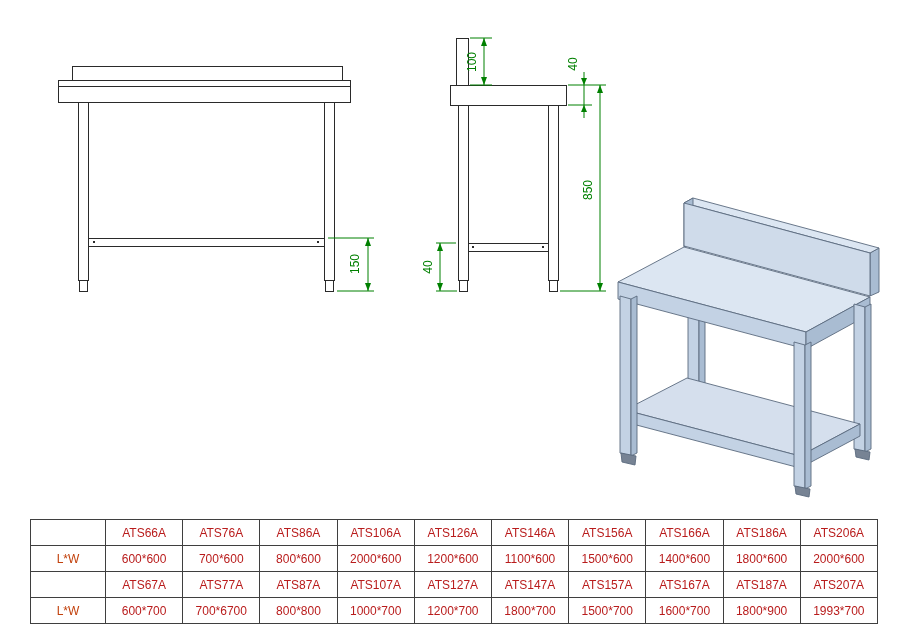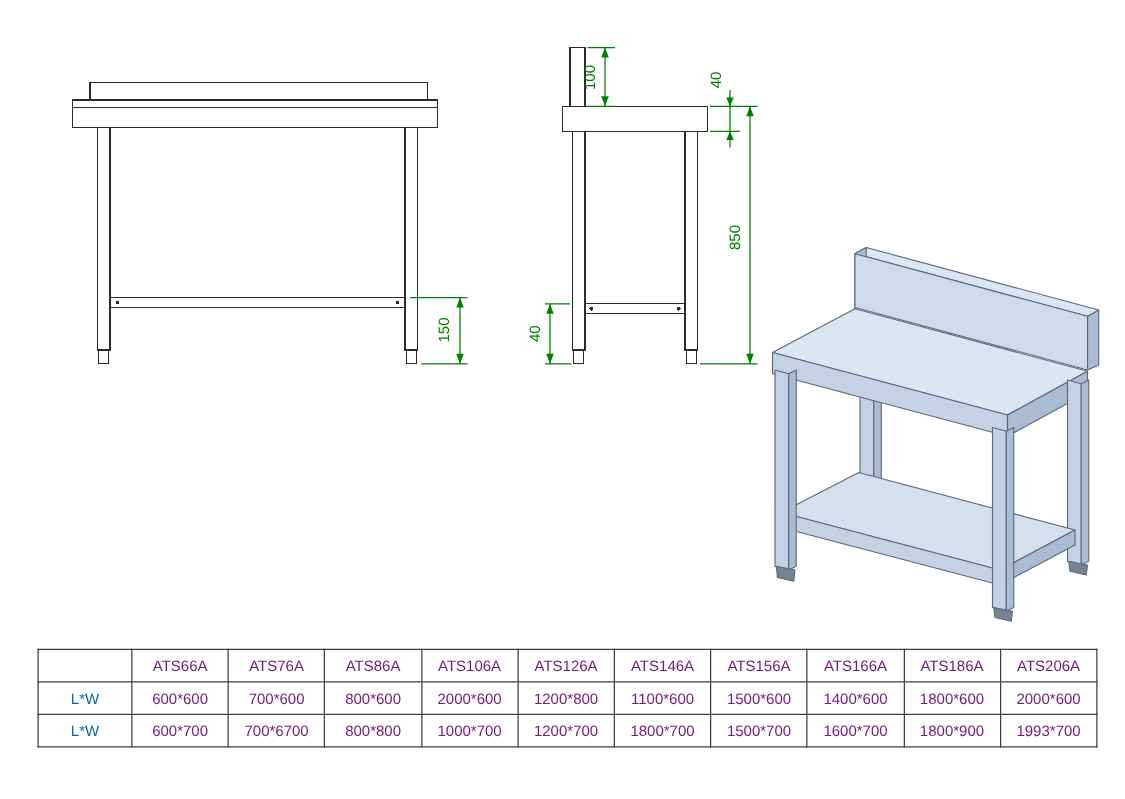--- a/index.html
+++ b/index.html
@@ -24,22 +24,22 @@
   .iso-foot{fill:#778394;}
   
   .spec{
     position:absolute;left:30px;top:519px;width:848px;
     border-collapse:collapse;table-layout:fixed;
   }
   .spec td{
     border:1px solid #3f3f3f;height:25px;text-align:center;vertical-align:middle;
     font-size:12px;padding:0 1px;overflow:hidden;white-space:nowrap;
   }
-  .val{color:#701a75;}
-  .lbl{color:#0369a1;}
+  .val{color:#b91c1c;}
+  .lbl{color:#c2410c;}
 </style>
 </head>
 <body>
 
 <div class="canvas">
 
   <svg class="drawings" width="900" height="515" viewBox="0 0 900 515">
 
     <g shape-rendering="crispEdges">
 
@@ -185,26 +185,39 @@
         <td class="val">ATS166A</td>
         <td class="val">ATS186A</td>
         <td class="val">ATS206A</td>
       </tr>
       <tr>
         <td class="lbl">L*W</td>
         <td class="val">600*600</td>
         <td class="val">700*600</td>
         <td class="val">800*600</td>
         <td class="val">2000*600</td>
-        <td class="val">1200*800</td>
+        <td class="val">1200*600</td>
         <td class="val">1100*600</td>
         <td class="val">1500*600</td>
         <td class="val">1400*600</td>
         <td class="val">1800*600</td>
         <td class="val">2000*600</td>
+      </tr>
+      <tr>
+        <td class="lbl"></td>
+        <td class="val">ATS67A</td>
+        <td class="val">ATS77A</td>
+        <td class="val">ATS87A</td>
+        <td class="val">ATS107A</td>
+        <td class="val">ATS127A</td>
+        <td class="val">ATS147A</td>
+        <td class="val">ATS157A</td>
+        <td class="val">ATS167A</td>
+        <td class="val">ATS187A</td>
+        <td class="val">ATS207A</td>
       </tr>
       <tr>
         <td class="lbl">L*W</td>
         <td class="val">600*700</td>
         <td class="val">700*6700</td>
         <td class="val">800*800</td>
         <td class="val">1000*700</td>
         <td class="val">1200*700</td>
         <td class="val">1800*700</td>
         <td class="val">1500*700</td>

